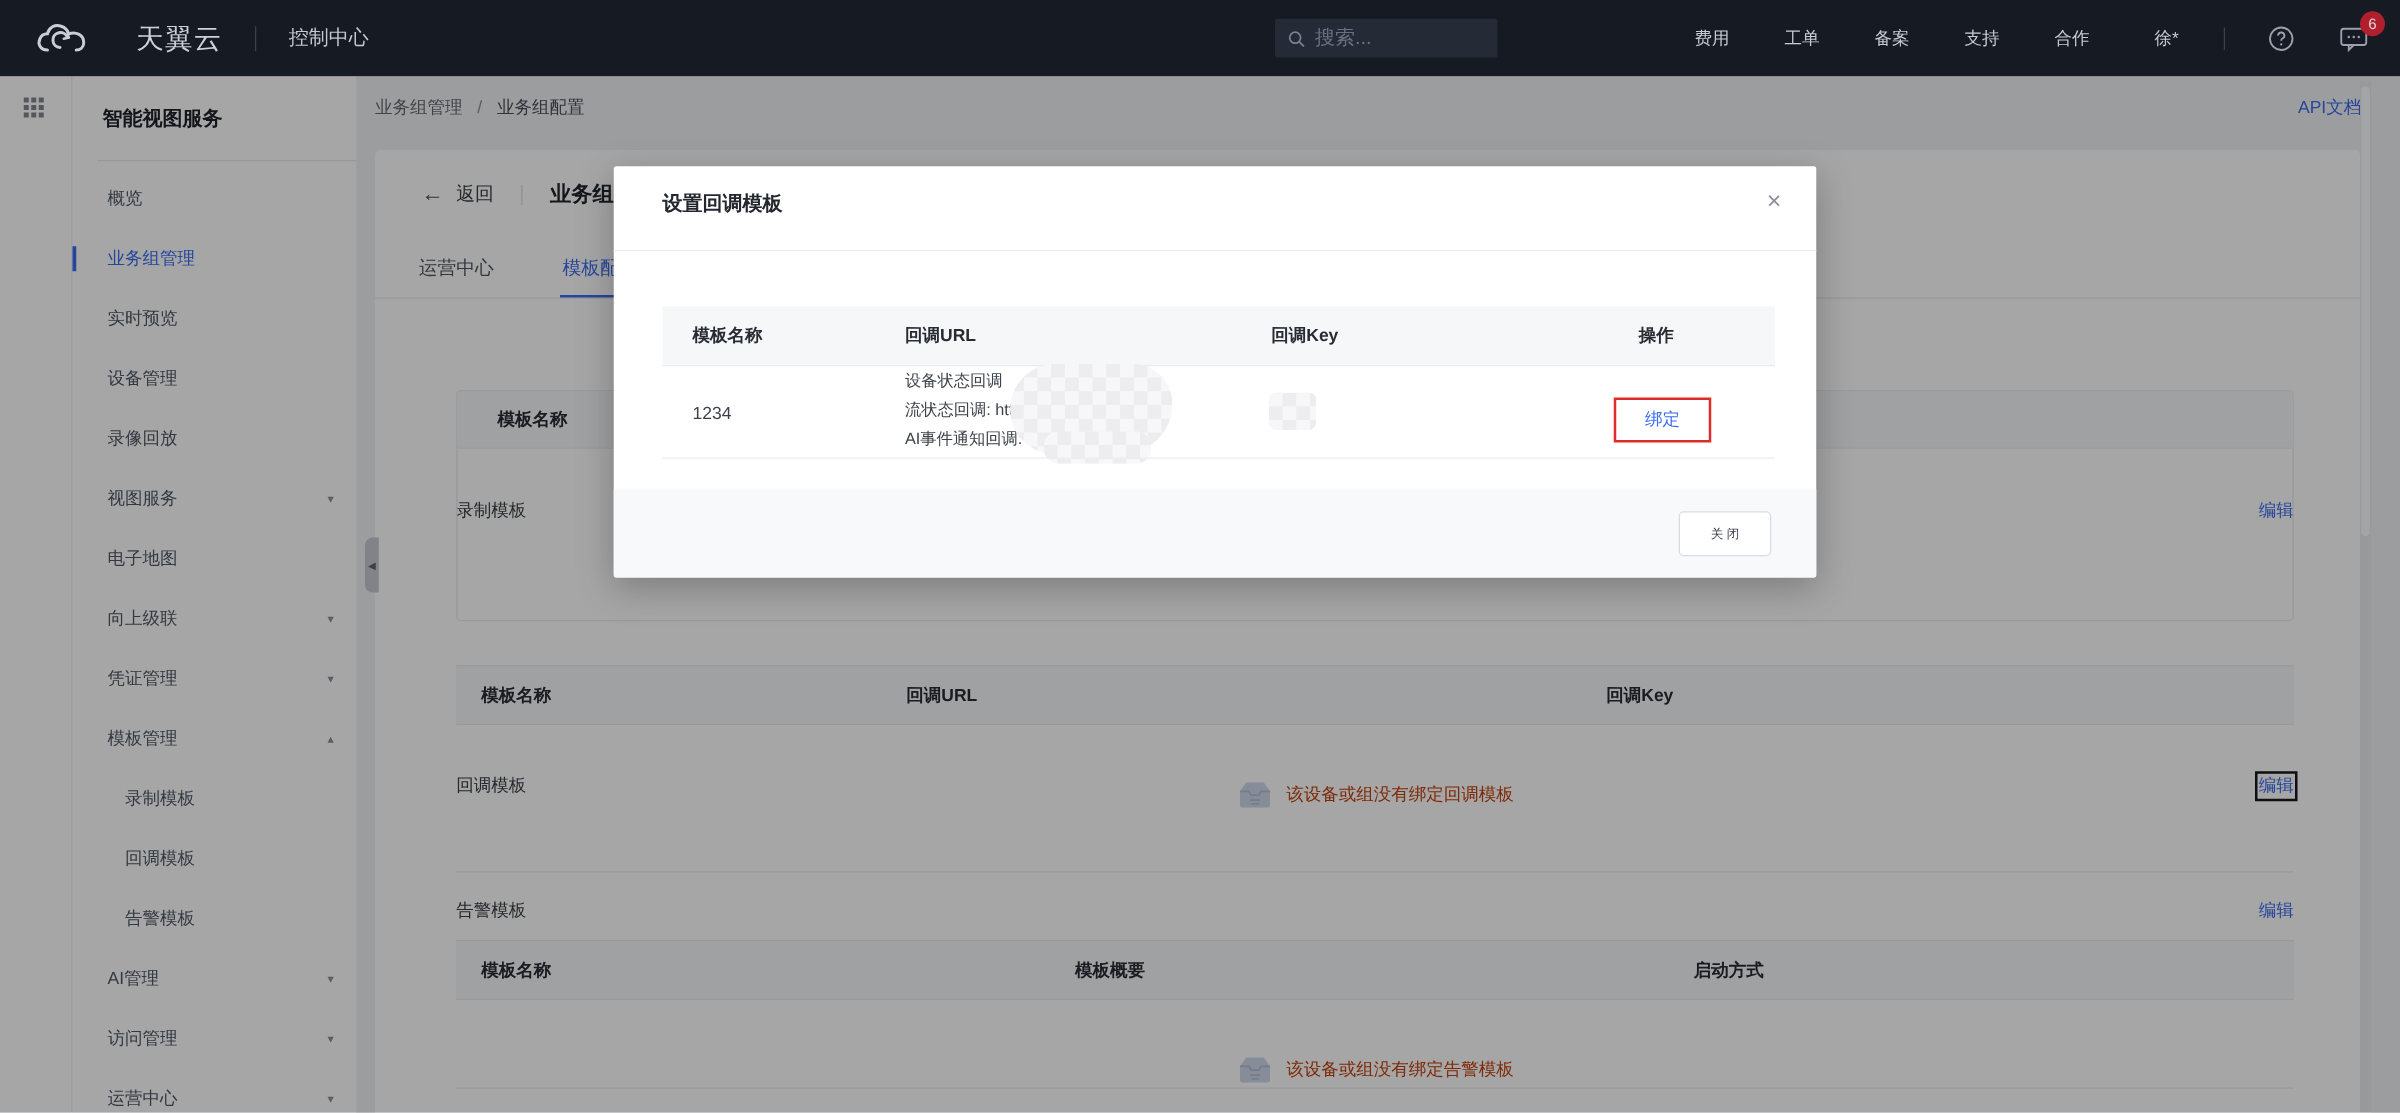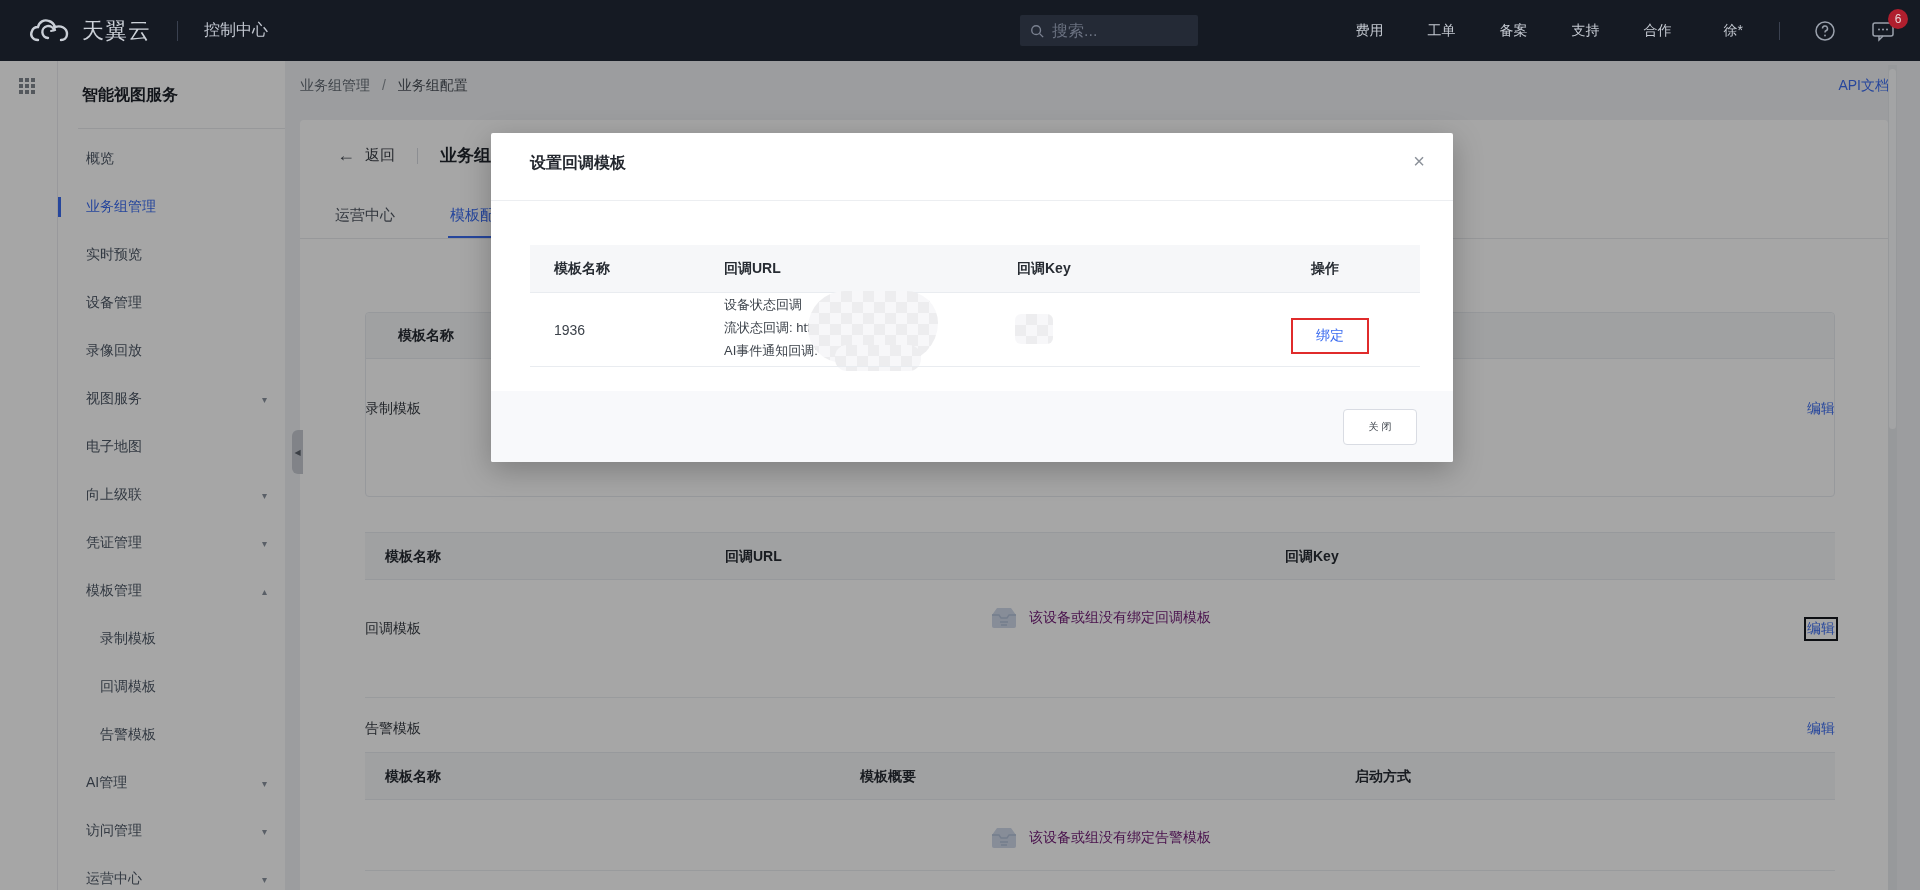--- a/index.html
+++ b/index.html
@@ -3,21 +3,21 @@
 <meta charset="utf-8">
 <style>
   * { margin:0; padding:0; box-sizing:border-box; }
   html,body { width:1920px; height:890px; overflow:hidden; }
   body { font-family:"Liberation Sans","DejaVu Sans",sans-serif; background:#f0f2f5; position:relative; }
 
   
   .navbar { position:absolute; left:0; top:0; width:1920px; height:61px; background:#151a23; display:flex; align-items:center; z-index:60; }
   .nav-left { display:flex; align-items:center; padding-left:28px; }
   .logo-icon { width:44px; height:30px; margin-right:10px; }
-  .brand { color:#ccd1d8; font-size:22px; letter-spacing:1px; }
+  .brand { color:#ccd1d8; font-size:22px; letter-spacing:1px;margin-left:27px; }
   .nav-divider { width:1px; height:20px; background:#3a4150; margin:0 26px; }
   .console { color:#c3c8d1; font-size:16px; }
   .nav-search { position:absolute; left:1020px; top:15px; width:178px; height:31px; background:#242a36; border-radius:2px; display:flex; align-items:center; padding:0 10px; }
   .nav-search svg { width:14px; height:14px; margin-right:8px; flex:none; }
   .nav-search input { background:transparent; border:none; outline:none; color:#fde047; font-size:16px; width:100%; font-family:inherit; }
   .nav-search input::placeholder { color:#6a7180; }
   .nav-menu { position:absolute; right:0; top:0; height:61px; display:flex; align-items:center; padding-right:24px; }
   .nav-item { color:#c6cbd3; font-size:14px; margin-left:44px; cursor:pointer; }
   .nav-user { margin-left:52px; }
   .nav-sep { width:1px; height:18px; background:#3a4150; margin-left:36px; }
@@ -63,21 +63,21 @@
 
   .section-label { position:absolute; left:65px; font-size:14px; color:#383d44; }
   .edit-link { position:absolute; right:53px; font-size:14px; color:#3b6cf0; cursor:pointer; }
   .edit-link.focused { outline:2px solid #15181e; outline-offset:1px; }
 
   .rec-table { position:absolute; left:65px; top:192px; width:1470px; height:185px; border:1px solid #e9ecf0; border-radius:4px; }
   .rec-head { height:46px; background:#f6f7f9; border-bottom:1px solid #e9ecf0; display:flex; align-items:center; padding-left:32px; font-size:14px; font-weight:bold; color:#272c33; border-radius:4px 4px 0 0; }
 
   .band { position:absolute; left:65px; width:1470px; height:48px; background:#f6f7f9; border-top:1px solid #e9ecf0; border-bottom:1px solid #e9ecf0; }
   .band span { position:absolute; top:15px; font-size:14px; font-weight:bold; color:#272c33; }
-  .empty { position:absolute; left:65px; width:1470px; display:flex; align-items:center; justify-content:center; color:#701a75; font-size:14px; }
+  .empty { position:absolute; left:65px; width:1470px; display:flex; align-items:center; justify-content:center; color:#c2410c; font-size:14px;margin-top:18px; }
   .empty svg { margin-right:10px; }
   .sec-divider { position:absolute; left:65px; width:1470px; height:1px; background:#eceef2; }
 
   .collapse-handle { position:absolute; left:7px; top:369px; width:11px; height:44px; background:#c6cad2; border-radius:6px 0 0 6px; display:flex; align-items:center; justify-content:center; color:#5d636c; font-size:8px; cursor:pointer; }
 
   .scrollbar { position:absolute; right:23px; top:4px; width:9px; height:825px; background:#e9ebee; }
   .scroll-thumb { position:absolute; left:1px; top:4px; width:7px; height:360px; background:#fbfcfd; border-radius:4px; }
 
   
   .mask { position:absolute; left:0; top:61px; width:1920px; height:829px; background:rgba(0,0,0,.35); z-index:40; }
@@ -300,21 +300,21 @@
   <div class="modal-title">设置回调模板</div>
   <div class="modal-close">×</div>
   <div class="modal-hr"></div>
 
   <div class="m-band"></div>
   <span class="m-col" style="left:63px;">模板名称</span>
   <span class="m-col" style="left:233px;">回调URL</span>
   <span class="m-col" style="left:526px;">回调Key</span>
   <span class="m-col" style="left:820px;">操作</span>
 
-  <div class="cell-name">1936</div>
+  <div class="cell-name">1234</div>
   <div class="url-line" style="top:163px;">设备状态回调</div>
   <div class="url-line" style="top:186px;">流状态回调: http</div>
   <div class="url-line" style="top:209px;">AI事件通知回调:</div>
   <div class="mosaic blob1"></div>
   <div class="mosaic blob2"></div>
   <div class="mosaic blob3"></div>
 
   <div class="bind-wrap">
     <span class="bind-link">绑定</span>
   </div>

